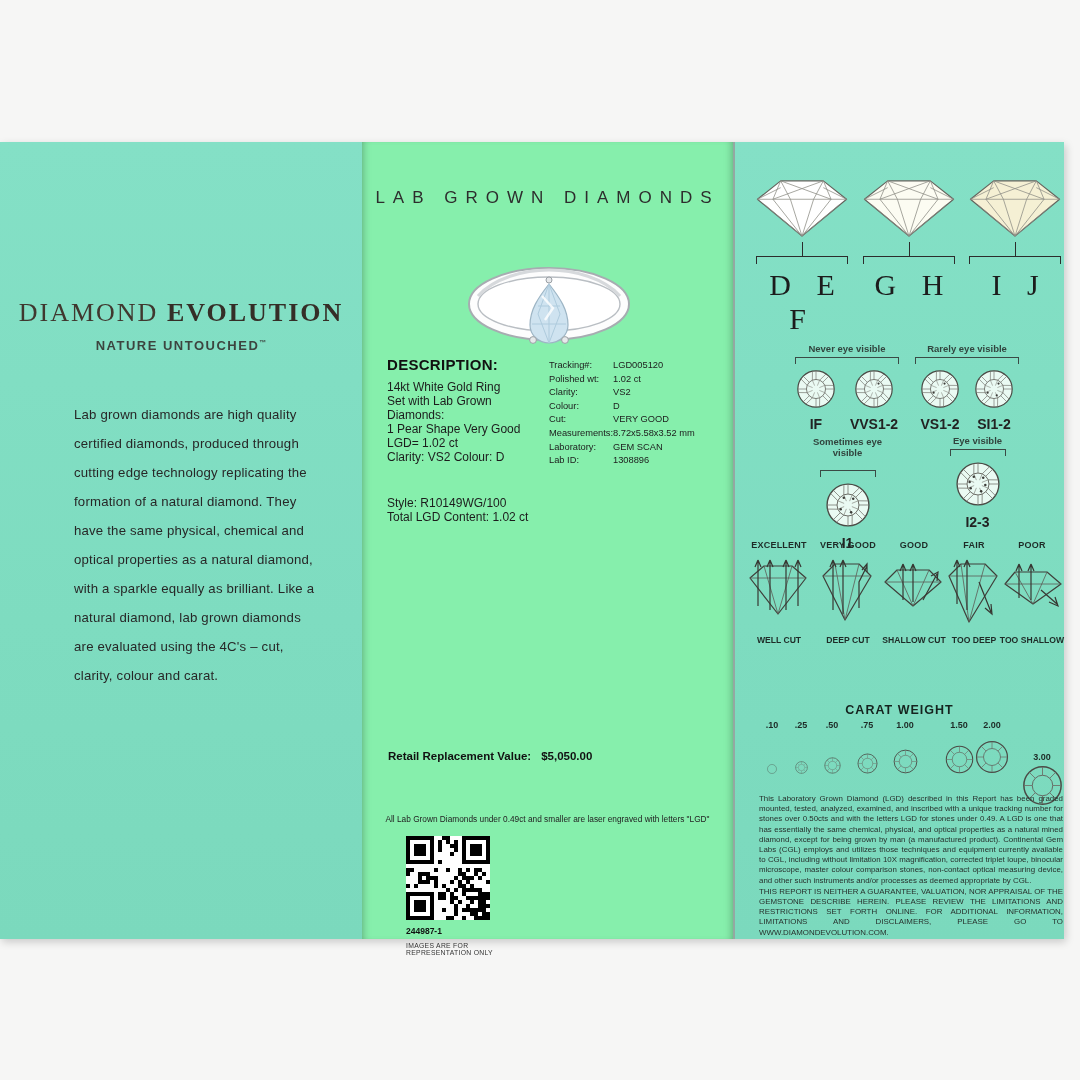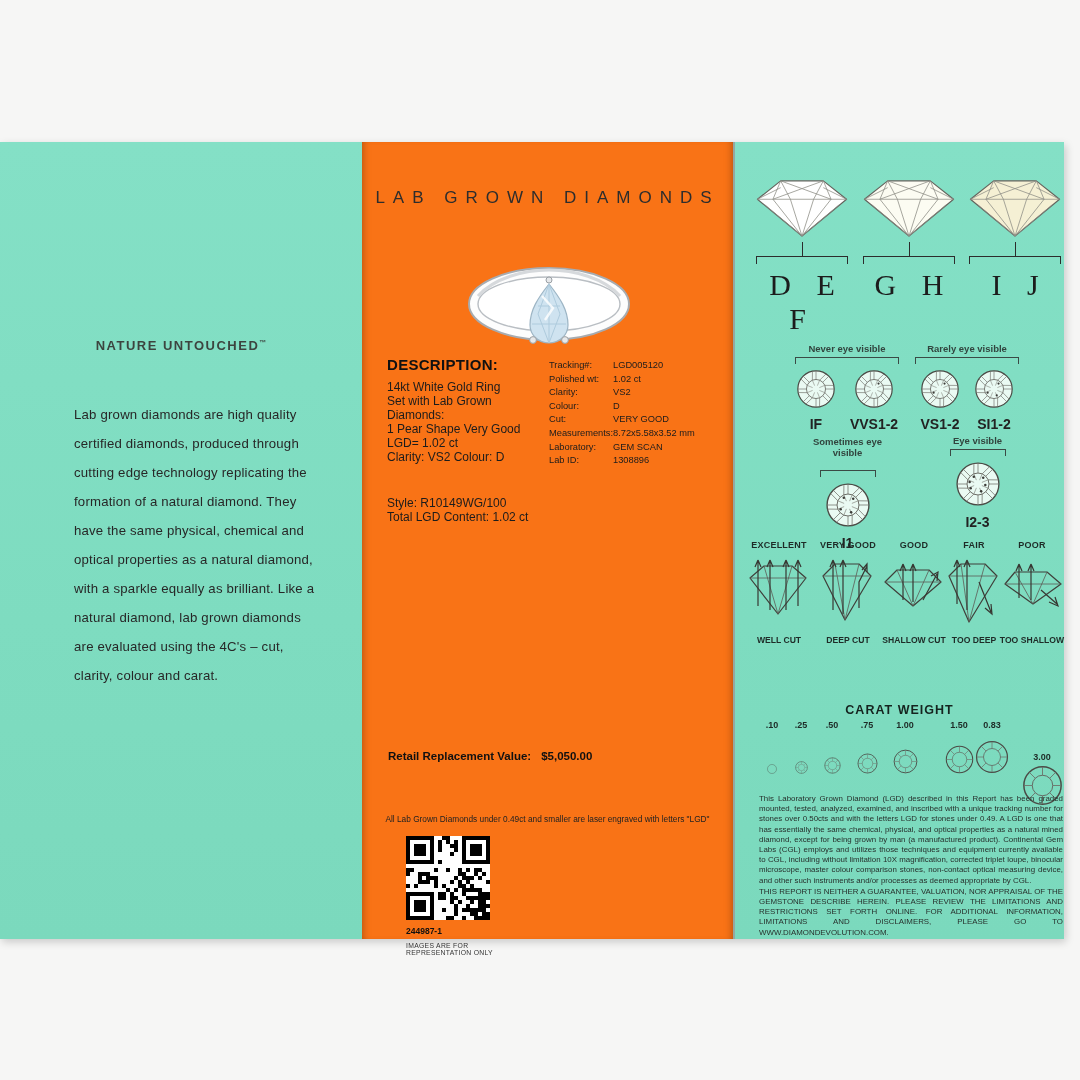--- a/index.html
+++ b/index.html
@@ -4,21 +4,21 @@
 <style>
   * { margin:0; padding:0; box-sizing:border-box; }
   html,body { width:1080px; height:1080px; }
   body { background:#f6f6f5; font-family:"Liberation Sans", sans-serif; color:#222; overflow:hidden; }
 
   .brochure { position:absolute; left:0; top:142px; width:1064px; height:797px;
               box-shadow:2px 3px 8px rgba(0,0,0,.18); }
   .panel { position:absolute; top:0; height:100%; }
   .panel.teal { background:linear-gradient(180deg,#84e0c6 0%,#7edcc0 60%,#7bd9bd 100%); }
   .panel.left  { left:0; width:362px; }
-  .panel.center{ left:362px; width:371px; background:#f97316;
+  .panel.center{ left:362px; width:371px; background:#86efac;
                  box-shadow: inset 7px 0 9px -7px rgba(0,0,0,.35), inset -7px 0 9px -7px rgba(0,0,0,.35); }
   .panel.right { left:733px; width:331px; border-left:2px solid #94a8a2; }
 
   
   .brand { position:absolute; top:156px; width:100%; text-align:center;
            font-family:"Liberation Serif", serif; font-size:26px; letter-spacing:2px; color:#40382f; }
   .brand .bold { font-weight:700; color:#352e27; }
   .tagline { position:absolute; top:196px; width:100%; text-align:center;
              font-size:13px; font-weight:700; letter-spacing:1.5px; color:#3c443f; }
   .tagline sup { font-size:7px; letter-spacing:0; }
@@ -81,20 +81,21 @@
   .legal { position:absolute; left:24px; top:652px; width:304px; font-size:7.9px;
            line-height:10.2px; color:#27302c; text-align:justify; }
   .legal p + p { margin-top:1px; }
 </style>
 </head>
 <body>
 
 <div class="brochure">
 
   <section class="panel teal left">
+    <div class="brand"><span>DIAMOND </span><span class="bold">EVOLUTION</span></div>
     <div class="tagline"><span>NATURE UNTOUCHED</span><sup>™</sup></div>
     <p class="intro">Lab grown diamonds are high quality certified diamonds, produced through cutting edge technology replicating the formation of a natural diamond. They have the same physical, chemical and optical properties as a natural diamond, with a sparkle equally as brilliant. Like a natural diamond, lab grown diamonds are evaluated using the 4C's – cut, clarity, colour and carat.</p>
   </section>
 
   <section class="panel center">
     <h1 class="c-title">LAB GROWN DIAMONDS</h1>
 
     <div class="ring-wrap">
       <svg width="190" height="104" viewBox="0 0 190 104">
         <ellipse cx="95" cy="56" rx="80" ry="36" fill="#fdfdfd" stroke="#a7acb1" stroke-width="2"></ellipse>
@@ -707,21 +708,21 @@
               <line x1="22" y1="33" x2="22" y2="42" stroke="#6c6c65" stroke-width="0.9"></line>
               <line x1="14.221825406947978" y1="29.77817459305202" x2="7.857864376269051" y2="36.14213562373095" stroke="#6c6c65" stroke-width="0.9"></line>
               <line x1="11" y1="22" x2="2" y2="22.000000000000004" stroke="#6c6c65" stroke-width="0.9"></line>
               <line x1="14.221825406947975" y1="14.221825406947978" x2="7.857864376269045" y2="7.857864376269051" stroke="#6c6c65" stroke-width="0.9"></line>
               <line x1="21.999999999999996" y1="11" x2="21.999999999999996" y2="2" stroke="#6c6c65" stroke-width="0.9"></line>
               <line x1="29.77817459305202" y1="14.221825406947975" x2="36.14213562373095" y2="7.857864376269045" stroke="#6c6c65" stroke-width="0.9"></line>
             </svg></span>
         </div>
     </div>
     <div class="carat-item" style="left:231px;">
-      <div class="carat-size">0.83</div>
+      <div class="carat-size">2.00</div>
       <div class="carat-cell">
           <span class="carat-gem"><svg width="34" height="34" viewBox="0 0 44 44">
               <circle cx="22" cy="22" r="20" fill="none" stroke="#4a4a45" stroke-width="1.6"></circle>
               <circle cx="22" cy="22" r="11" fill="none" stroke="#62625c" stroke-width="1"></circle>
               <line x1="33" y1="22" x2="42" y2="22" stroke="#6c6c65" stroke-width="0.9"></line>
               <line x1="29.77817459305202" y1="29.77817459305202" x2="36.14213562373095" y2="36.14213562373095" stroke="#6c6c65" stroke-width="0.9"></line>
               <line x1="22" y1="33" x2="22" y2="42" stroke="#6c6c65" stroke-width="0.9"></line>
               <line x1="14.221825406947978" y1="29.77817459305202" x2="7.857864376269051" y2="36.14213562373095" stroke="#6c6c65" stroke-width="0.9"></line>
               <line x1="11" y1="22" x2="2" y2="22.000000000000004" stroke="#6c6c65" stroke-width="0.9"></line>
               <line x1="14.221825406947975" y1="14.221825406947978" x2="7.857864376269045" y2="7.857864376269051" stroke="#6c6c65" stroke-width="0.9"></line>

